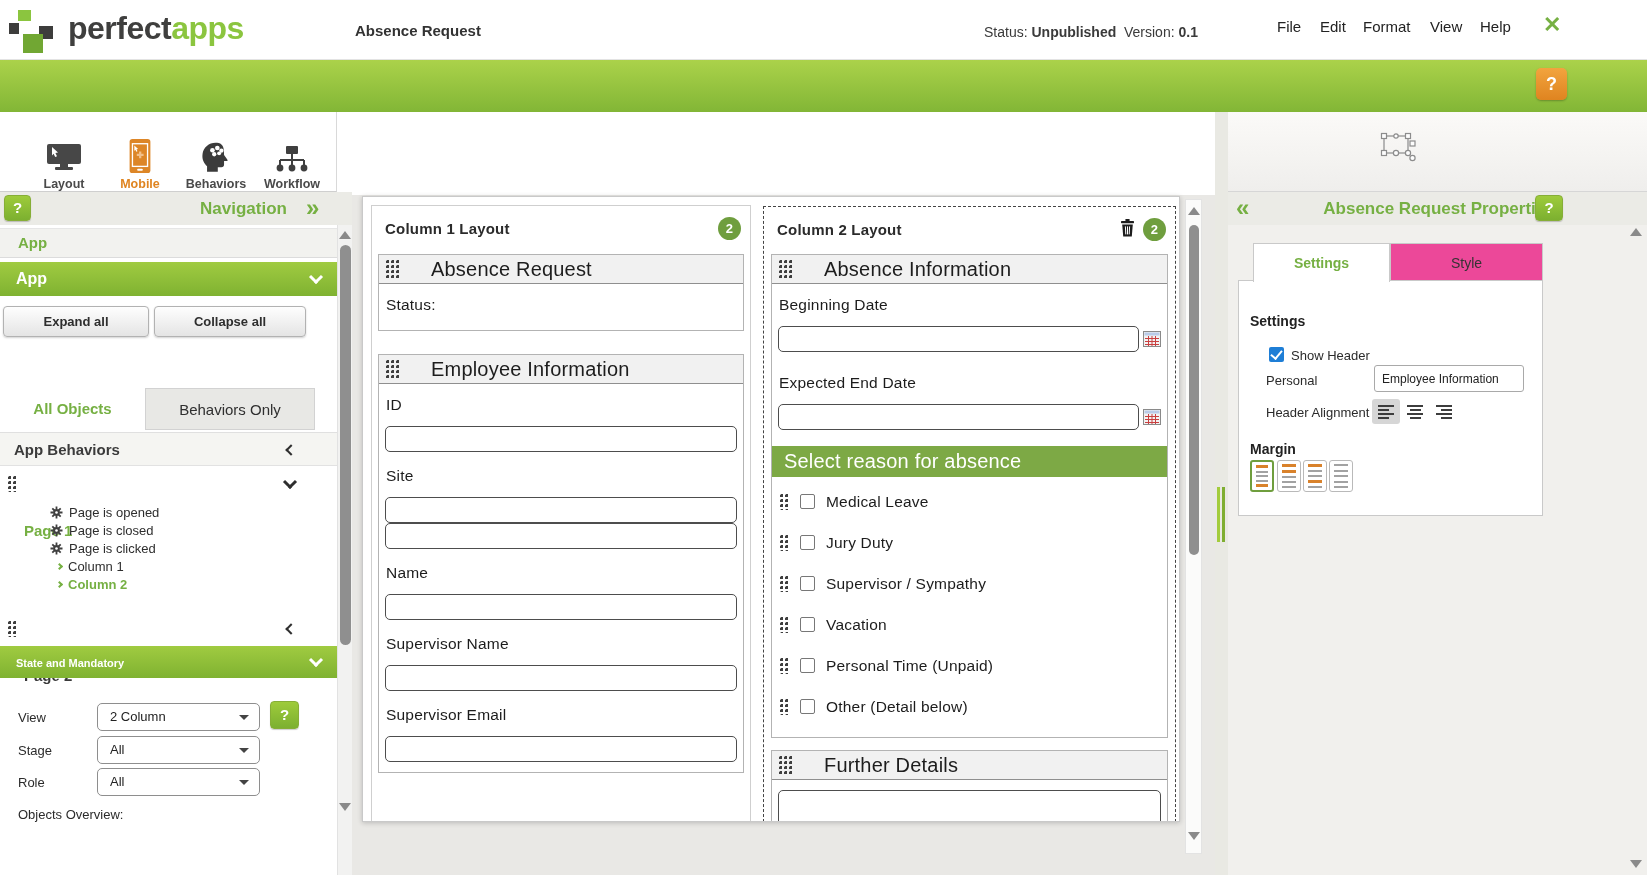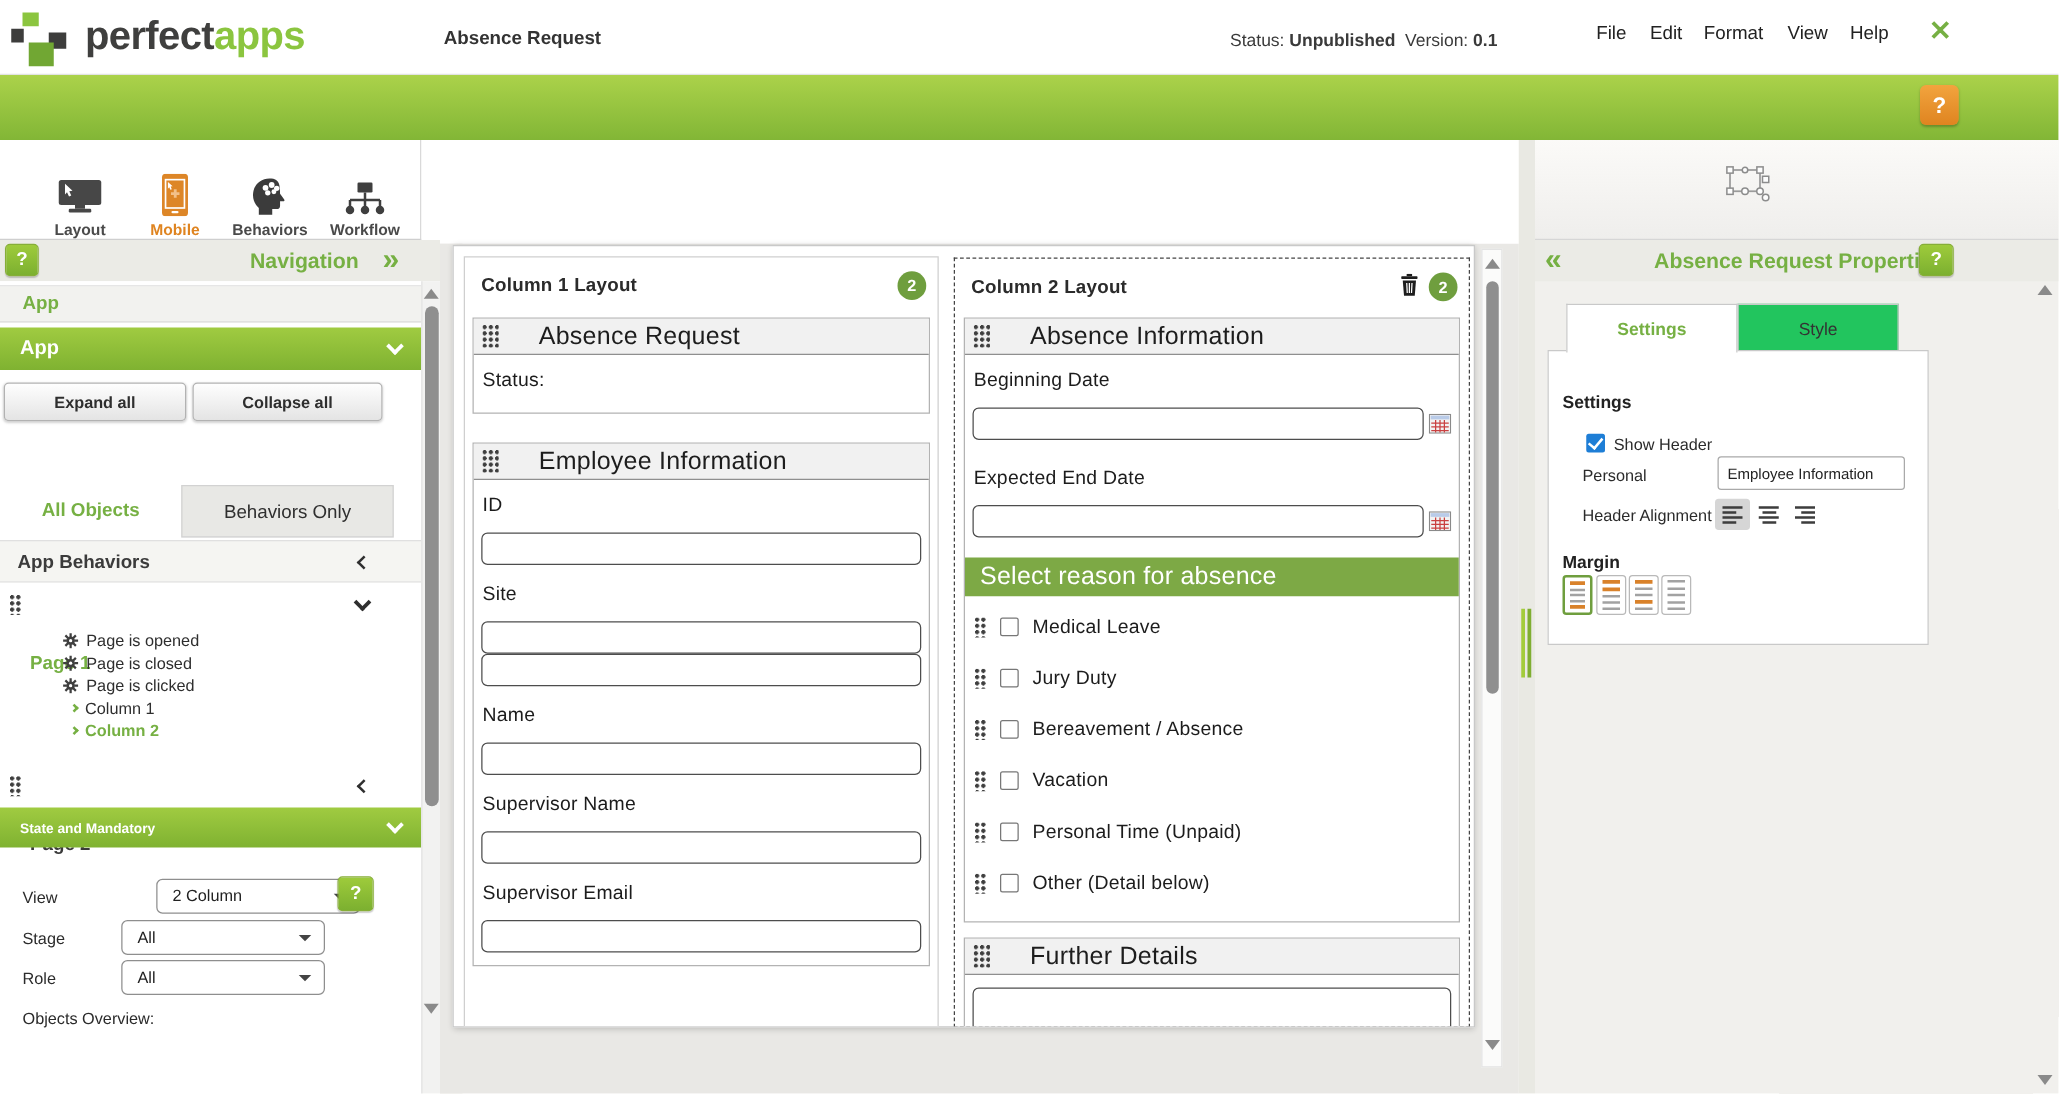--- a/index.html
+++ b/index.html
@@ -109,21 +109,21 @@
   .sec2 { margin-top:12px; }
 
   
   #right-splitter { left:1215px; top:112px; width:13px; height:763px; }
   #right-panel { left:1228px; top:112px; width:419px; height:763px; background:#f1f0ed; }
   #right-top { left:1228px; top:112px; width:419px; height:80px; background:linear-gradient(#fbfaf8,#efeeec); border-bottom:1px solid #d6d6d6; }
   #props-strip { left:1228px; top:192px; width:419px; height:33px; }
   #props-content-box { left:1238px; top:280px; width:305px; height:236px; background:#fff; border:1px solid #c9c9c9; }
   .ptab { position:absolute; top:243px; height:38px; font-size:14px; text-align:center; line-height:38px; cursor:pointer; }
   #ptab-settings { left:1253px; width:137px; background:#fff; border:1px solid #c9c9c9; border-bottom:none; color:#76b043; font-weight:700; z-index:2; height:39px; }
-  #ptab-style { left:1390px; width:129px; background:#22c55e; border:1px solid #c9c9c9; color:#333; }
+  #ptab-style { left:1390px; width:153px; background:#ec4899; border:1px solid #c9c9c9; color:#333; }
   .p-head { position:absolute; font-size:14px; font-weight:700; color:#222; }
   .p-label { position:absolute; font-size:13px; color:#2b2b2b; }
   #show-header-cb { left:1269px; top:347px; width:15px; height:15px; background:#1e7ed6; border-radius:2px; cursor:pointer; }
   #show-header-cb:after { content:""; position:absolute; left:3.5px; top:1px; width:5px; height:9px; border:solid #fff; border-width:0 2px 2px 0; transform:rotate(40deg); }
   #caption-input { position:absolute; left:1374px; top:365px; width:150px; height:27px; border:1px solid #a9a9a9; border-radius:3px; font-size:12px; color:#222; padding:0 7px; font-family:"Liberation Sans",sans-serif; }
   .align-btn { position:absolute; top:399px; width:28px; height:25px; border-radius:3px; display:flex; flex-direction:column; justify-content:center; gap:2px; padding:0 6px; cursor:pointer; }
   .align-btn.sel { background:#d6d6d6; }
   .align-btn i { display:block; height:2px; background:#3d3d3d; }
   .align-btn .long { width:16px; } .align-btn .short { width:11px; }
   .align-left i { align-self:flex-start; } .align-center i { align-self:center; } .align-right i { align-self:flex-end; }
@@ -291,21 +291,21 @@
       <span class="grip sm abs" style="left:8px;top:8px;"></span>
       <span class="pg-label abs" style="left:24px;color:#3a3a3a;">Page 2</span>
       <span class="abs chev left-big" style="right:42px;top:12px;"></span>
     </div>
     <div class="nav-row green-bar" id="state-row">
       <span style="font-size:11px;">State and Mandatory</span>
       <span class="abs chev down-big white" style="right:16px;top:9px;"></span>
     </div>
 
     <div class="filter-label" style="top:485px;">View</div>
-    <div class="select" style="top:478px;margin-left:28px;"><span>2 Column</span><span class="caret"></span></div>
+    <div class="select" style="top:478px;"><span>2 Column</span><span class="caret"></span></div>
     <div class="abs green-help" style="left:270px;top:476px;width:29px;height:28px;line-height:26px;">?</div>
     <div class="filter-label" style="top:518px;">Stage</div>
     <div class="select" style="top:511px;"><span>All</span><span class="caret"></span></div>
     <div class="filter-label" style="top:550px;">Role</div>
     <div class="select" style="top:543px;"><span>All</span><span class="caret"></span></div>
     <div class="filter-label" style="top:582px;">Objects Overview:</div>
   </div>
 
   <div class="abs sb-track" style="left:337px;top:225px;width:15px;height:650px;">
     <div class="abs tri up" style="left:1px;top:6px;"></div>
@@ -414,21 +414,21 @@
             <span>Medical Leave</span>
           </div>
           <div class="cb-row">
             <span class="grip sm"></span>
             <span class="cb-box"></span>
             <span>Jury Duty</span>
           </div>
           <div class="cb-row">
             <span class="grip sm"></span>
             <span class="cb-box"></span>
-            <span>Bereavement / Absence</span>
+            <span>Supervisor / Sympathy</span>
           </div>
           <div class="cb-row">
             <span class="grip sm"></span>
             <span class="cb-box"></span>
             <span>Vacation</span>
           </div>
           <div class="cb-row">
             <span class="grip sm"></span>
             <span class="cb-box"></span>
             <span>Personal Time (Unpaid)</span>

